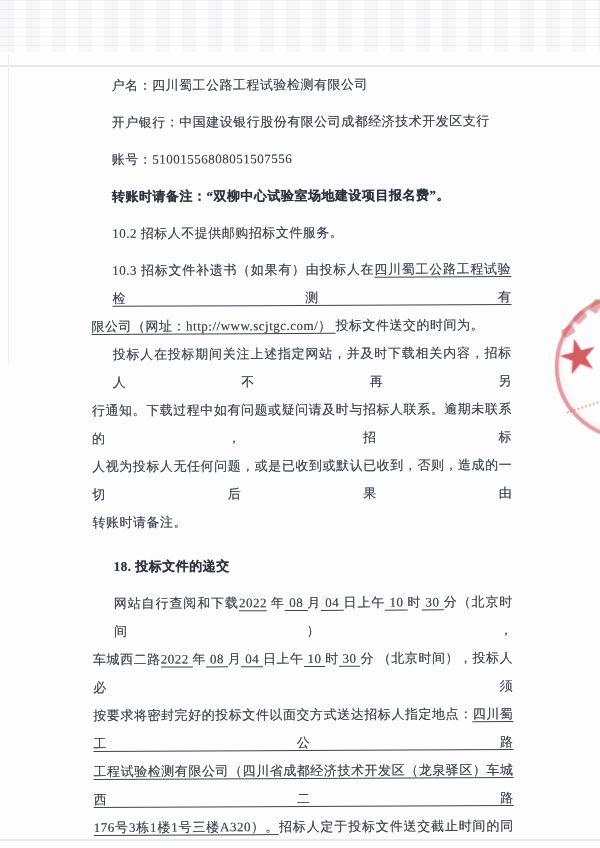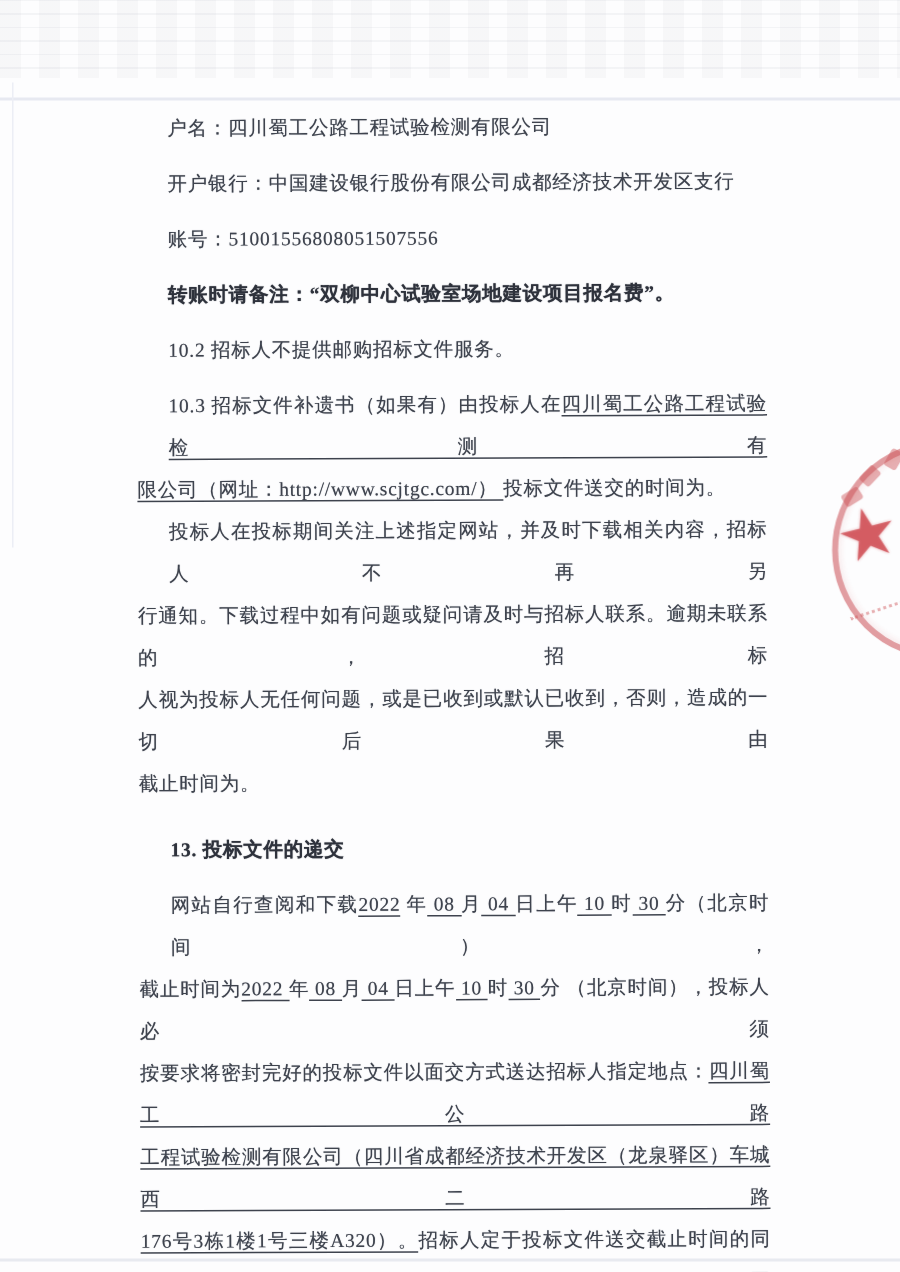--- a/index.html
+++ b/index.html
@@ -76,24 +76,24 @@
     <div class="line ind"><span>户名：四川蜀工公路工程试验检测有限公司</span></div>
       <div class="line ind sp-para"><span>开户银行：中国建设银行股份有限公司成都经济技术开发区支行</span></div>
       <div class="line ind sp-para"><span>账号：51001556808051507556</span></div>
       <div class="line ind bold sp-para"><span>转账时请备注：“双柳中心试验室场地建设项目报名费”。</span></div>
       <div class="line ind sp-para"><span>10.2 招标人不提供邮购招标文件服务。</span></div>
       <div class="line ind fill sp-para"><span>10.3 招标文件补遗书（如果有）由投标人在</span><span class="u">四川蜀工公路工程试验检测有</span></div>
       <div class="line"><span class="u">限公司（网址：http://www.scjtgc.com/） </span><span>投标文件送交的时间为。</span></div>
       <div class="line ind fill"><span>投标人在投标期间关注上述指定网站，并及时下载相关内容，招标人不再另</span></div>
       <div class="line fill"><span>行通知。下载过程中如有问题或疑问请及时与招标人联系。逾期未联系的，招标</span></div>
       <div class="line fill"><span>人视为投标人无任何问题，或是已收到或默认已收到，否则，造成的一切后果由</span></div>
-      <div class="line"><span>截止时间为。</span></div>
-      <div class="line ind bold sp-sect"><span>13. 投标文件的递交</span></div>
+      <div class="line"><span>转账时请备注。</span></div>
+      <div class="line ind bold sp-sect"><span>18. 投标文件的递交</span></div>
       <div class="line ind fill sp-para"><span>网站自行查阅和下载</span><span class="u">2022</span><span> 年</span><span class="u"> 08 </span><span>月</span><span class="u"> 04 </span><span>日上午</span><span class="u"> 10 </span><span>时</span><span class="u"> 30 </span><span>分（北京时间），</span></div>
-      <div class="line fill"><span>截止时间为</span><span class="u">2022 </span><span>年</span><span class="u"> 08 </span><span>月</span><span class="u"> 04 </span><span>日上午</span><span class="u"> 10 </span><span>时</span><span class="u"> 30 </span><span>分 （北京时间），投标人必须</span></div>
+      <div class="line fill"><span>车城西二路</span><span class="u">2022 </span><span>年</span><span class="u"> 08 </span><span>月</span><span class="u"> 04 </span><span>日上午</span><span class="u"> 10 </span><span>时</span><span class="u"> 30 </span><span>分 （北京时间），投标人必须</span></div>
       <div class="line fill"><span>按要求将密封完好的投标文件以面交方式送达招标人指定地点：</span><span class="u">四川蜀工公路</span></div>
       <div class="line fill"><span class="u">工程试验检测有限公司（四川省成都经济技术开发区（龙泉驿区）车城西二路</span></div>
       <div class="line fill"><span class="u">176号3栋1楼1号三楼A320）。</span><span>招标人定于投标文件送交截止时间的同一时间、同</span></div>
   </div>
 
   <div class="stamp">
     <div class="ring"></div>
     <span class="arc-mark m1"></span>
     <span class="arc-mark m2"></span>
     <span class="arc-mark m3"></span>

